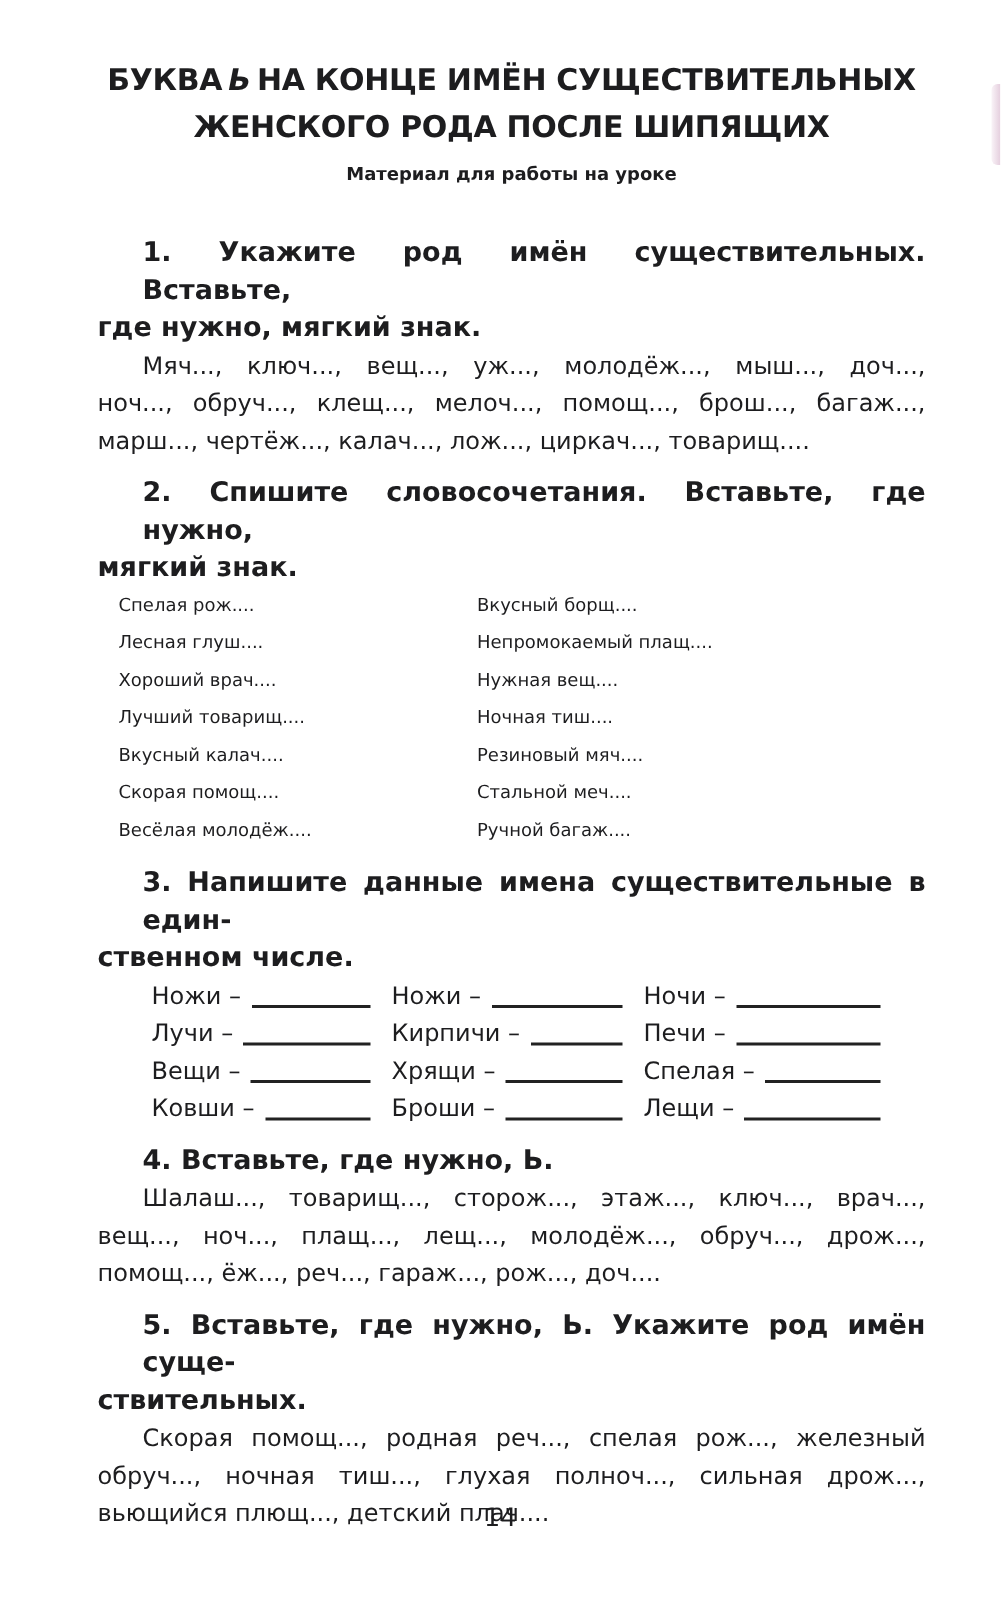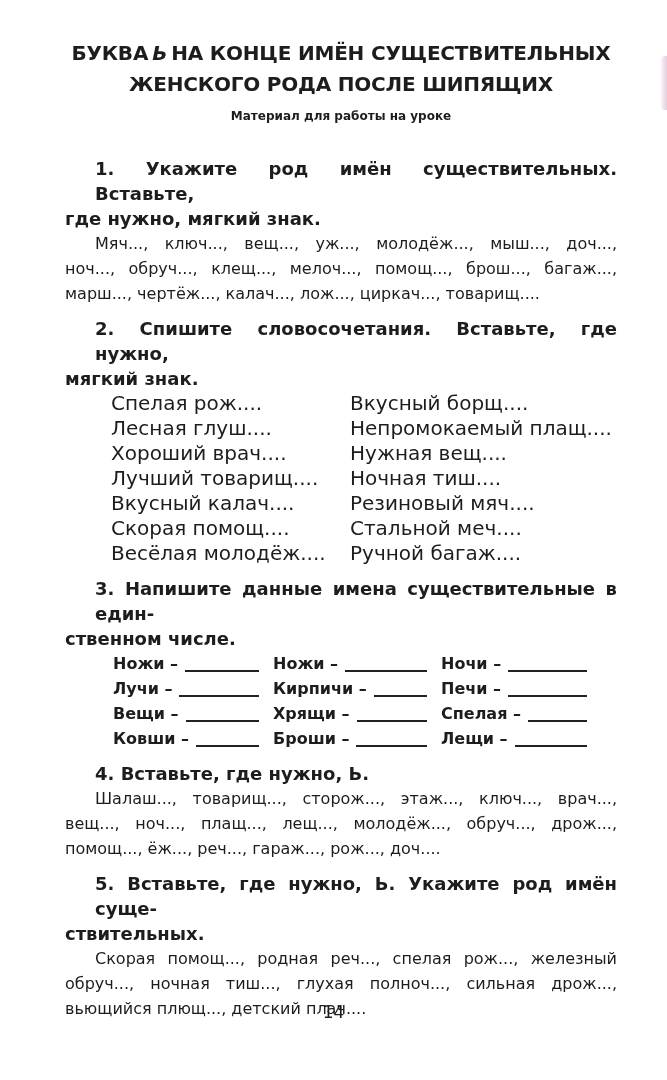--- a/index.html
+++ b/index.html
@@ -55,32 +55,31 @@
   }
   .b-line {
     font-size: 16px;
     line-height: 25px;
   }
   .jline { text-align: justify; text-align-last: justify; }
   .indent { padding-left: 30px; }
   .cols2 {
     display: grid;
     grid-template-columns: 239px 1fr;
-    margin-left: 46px;
-    font-size: 20px;
+    margin-left: 14px;
+    font-size: 12px;
     line-height: 25px;
   }
   .row3 {
     display: grid;
     grid-template-columns: 160px 168px 1fr;
-    margin-left: 48px;
+    margin-left: 36px;
     margin-right: 22px;
     font-size: 16px;
     line-height: 25px;
-    font-weight: bold;
   }
   .cell { display: flex; min-width: 0; }
   .cell .label { white-space: nowrap; }
   .blank {
     flex: 1;
     border-bottom: 2px solid #222222;
     margin: 0 14px 4px 7px;
     min-width: 20px;
   }
   .cell:last-child .blank { margin-right: 8px; }

